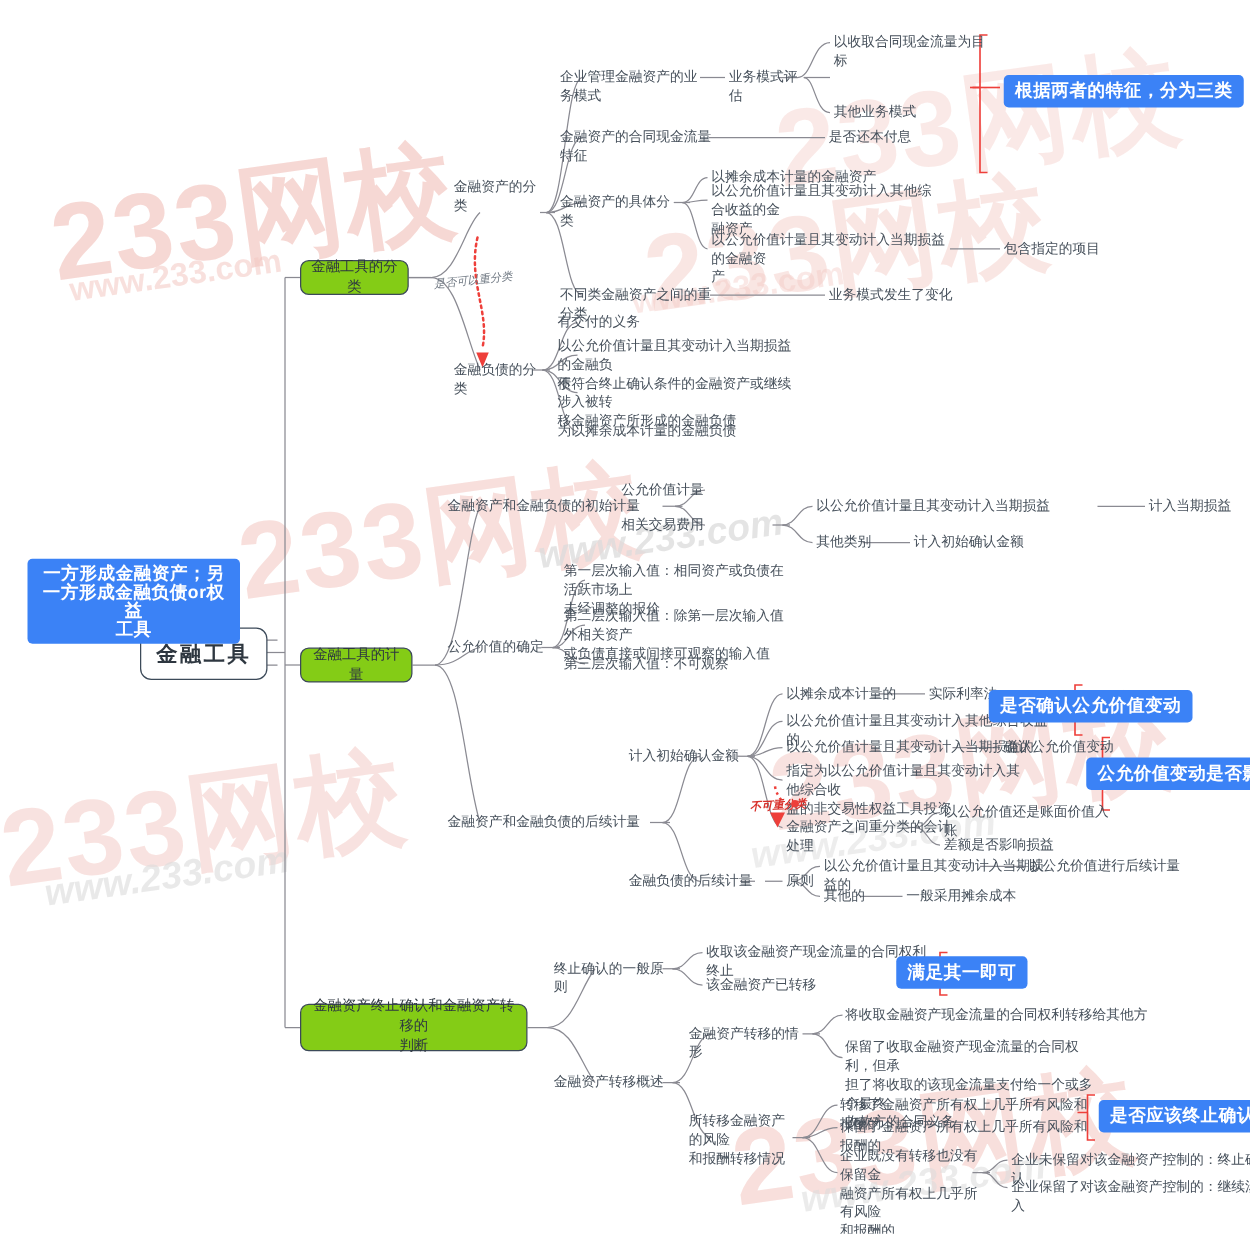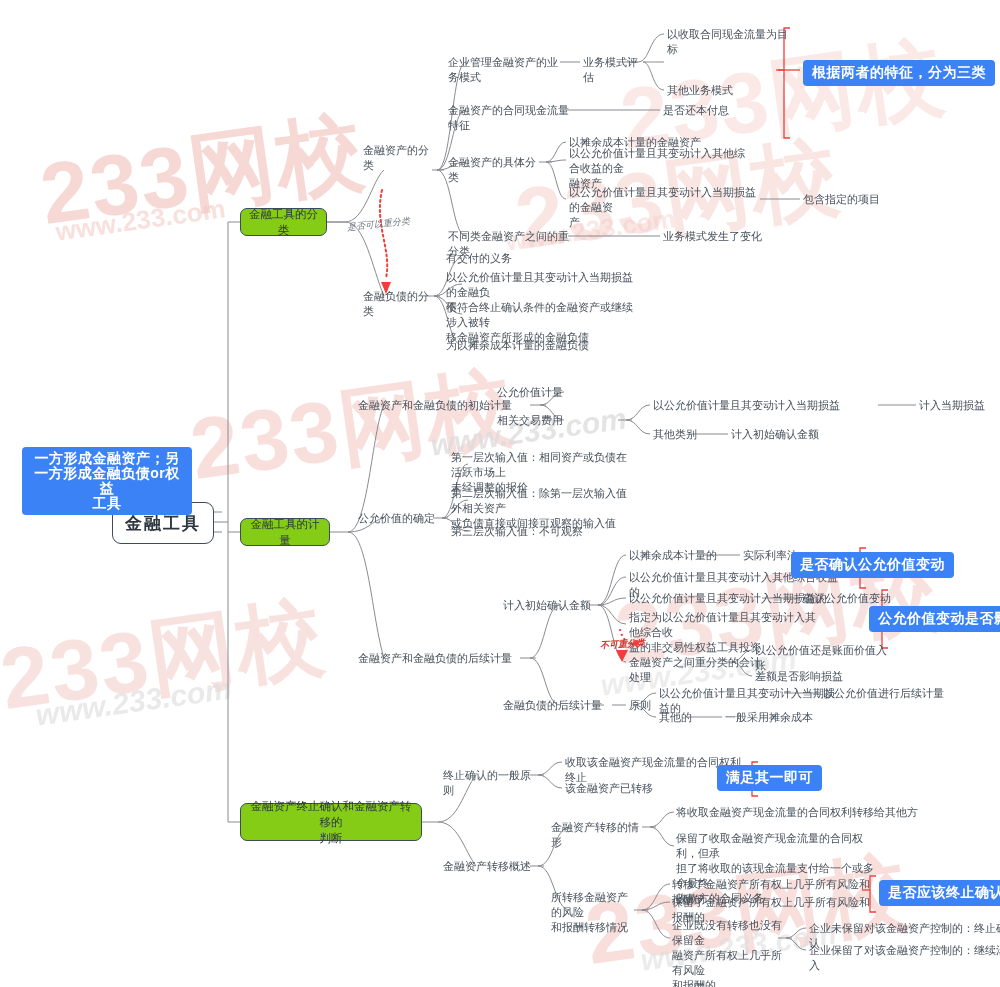--- a/index.html
+++ b/index.html
@@ -277,21 +277,21 @@
 
   <div class="node lvl4" style="left:629px;top:698px;width:40px;">原则</div>
   <div class="node lvl5" style="left:659px;top:686px;width:180px;">以公允价值计量且其变动计入当期损益的</div>
   <div class="node lvl5" style="left:823px;top:686px;width:160px;">以公允价值进行后续计量</div>
   <div class="node lvl5" style="left:659px;top:710px;width:56px;">其他的</div>
   <div class="node lvl5" style="left:725px;top:710px;width:120px;">一般采用摊余成本</div>
 
   <div class="tag" style="left:791px;top:552px;">是否确认公允价值变动</div>
   <div class="tag" style="left:869px;top:606px;">公允价值变动是否影响损益</div>
 
-  <div class="node lvl1" style="left:240px;top:803px;width:182px;height:38px;">金融资产终止确认和金融资产转移的
+  <div class="node lvl1" style="left:240px;top:803px;width:182px;height:38px;font-family:Liberation Mono, monospace;">金融资产终止确认和金融资产转移的
 判断</div>
 
   <div class="node lvl2" style="left:443px;top:768px;width:90px;">终止确认的一般原则</div>
   <div class="node lvl2" style="left:443px;top:859px;width:90px;">金融资产转移概述</div>
 
   <div class="node lvl3" style="left:565px;top:755px;width:176px;">收取该金融资产现金流量的合同权利终止</div>
   <div class="node lvl3" style="left:565px;top:781px;width:120px;">该金融资产已转移</div>
 
   <div class="node lvl3" style="left:551px;top:820px;width:92px;">金融资产转移的情形</div>
   <div class="node lvl3" style="left:551px;top:890px;width:86px;">所转移金融资产的风险

